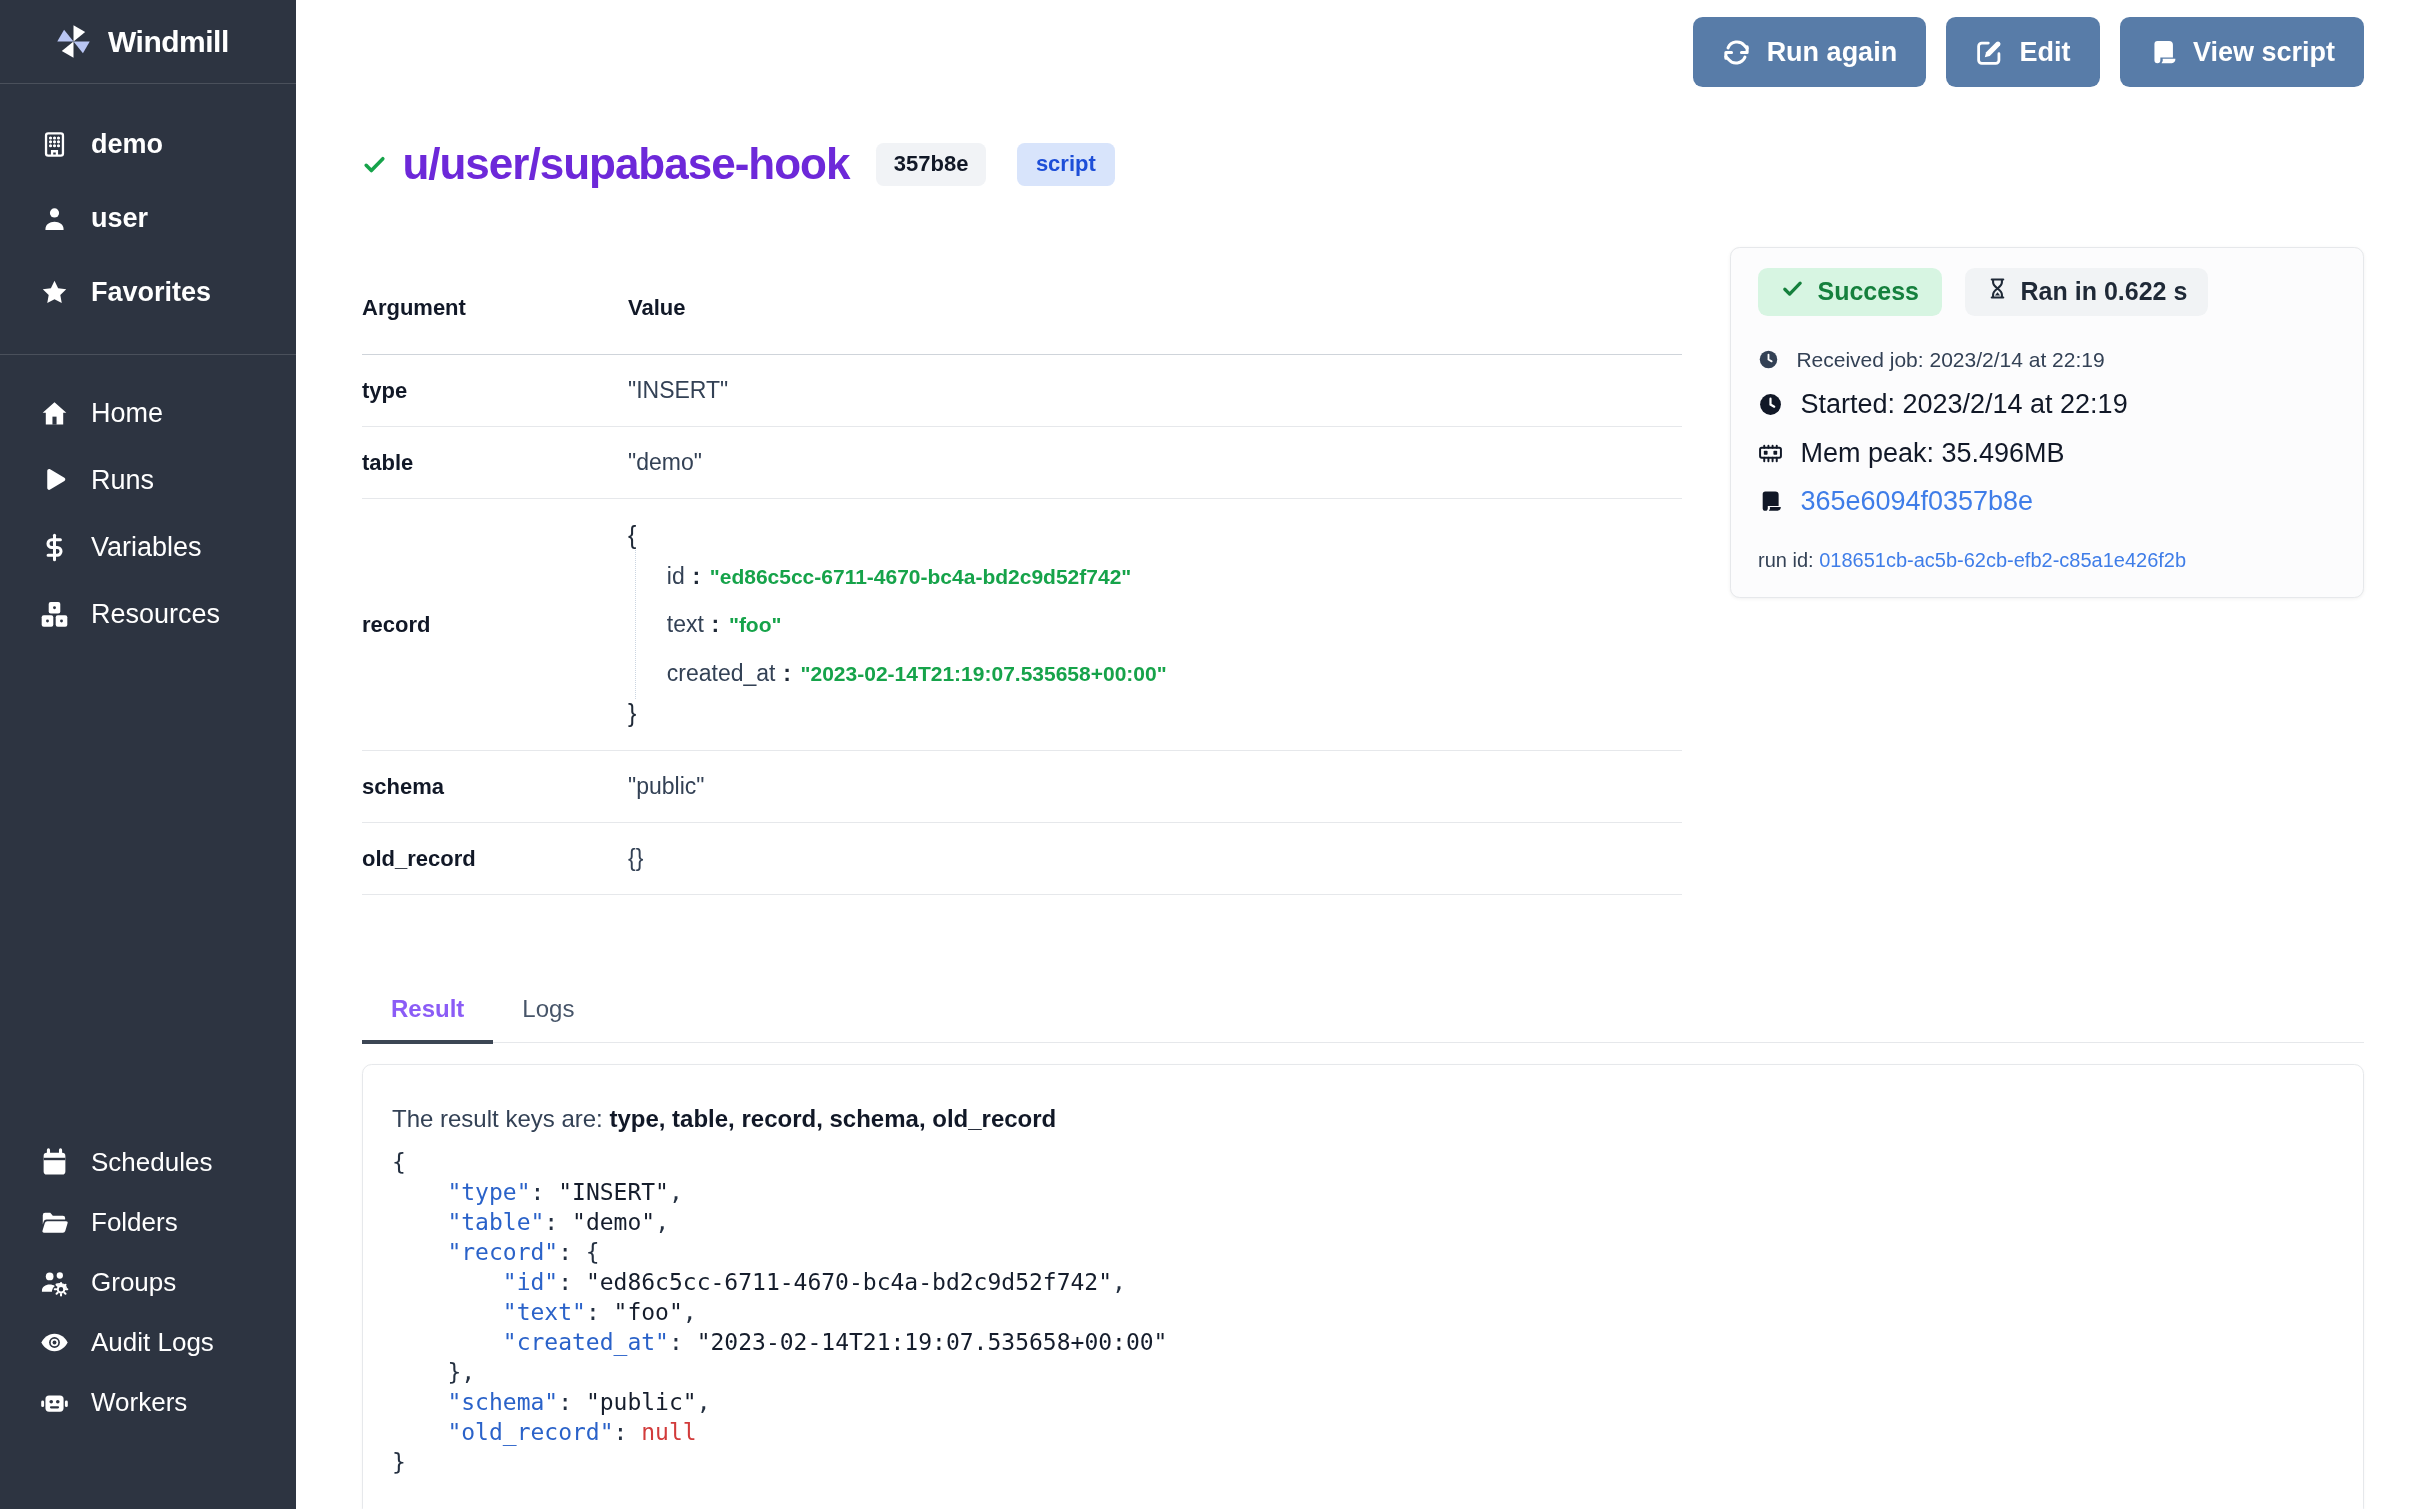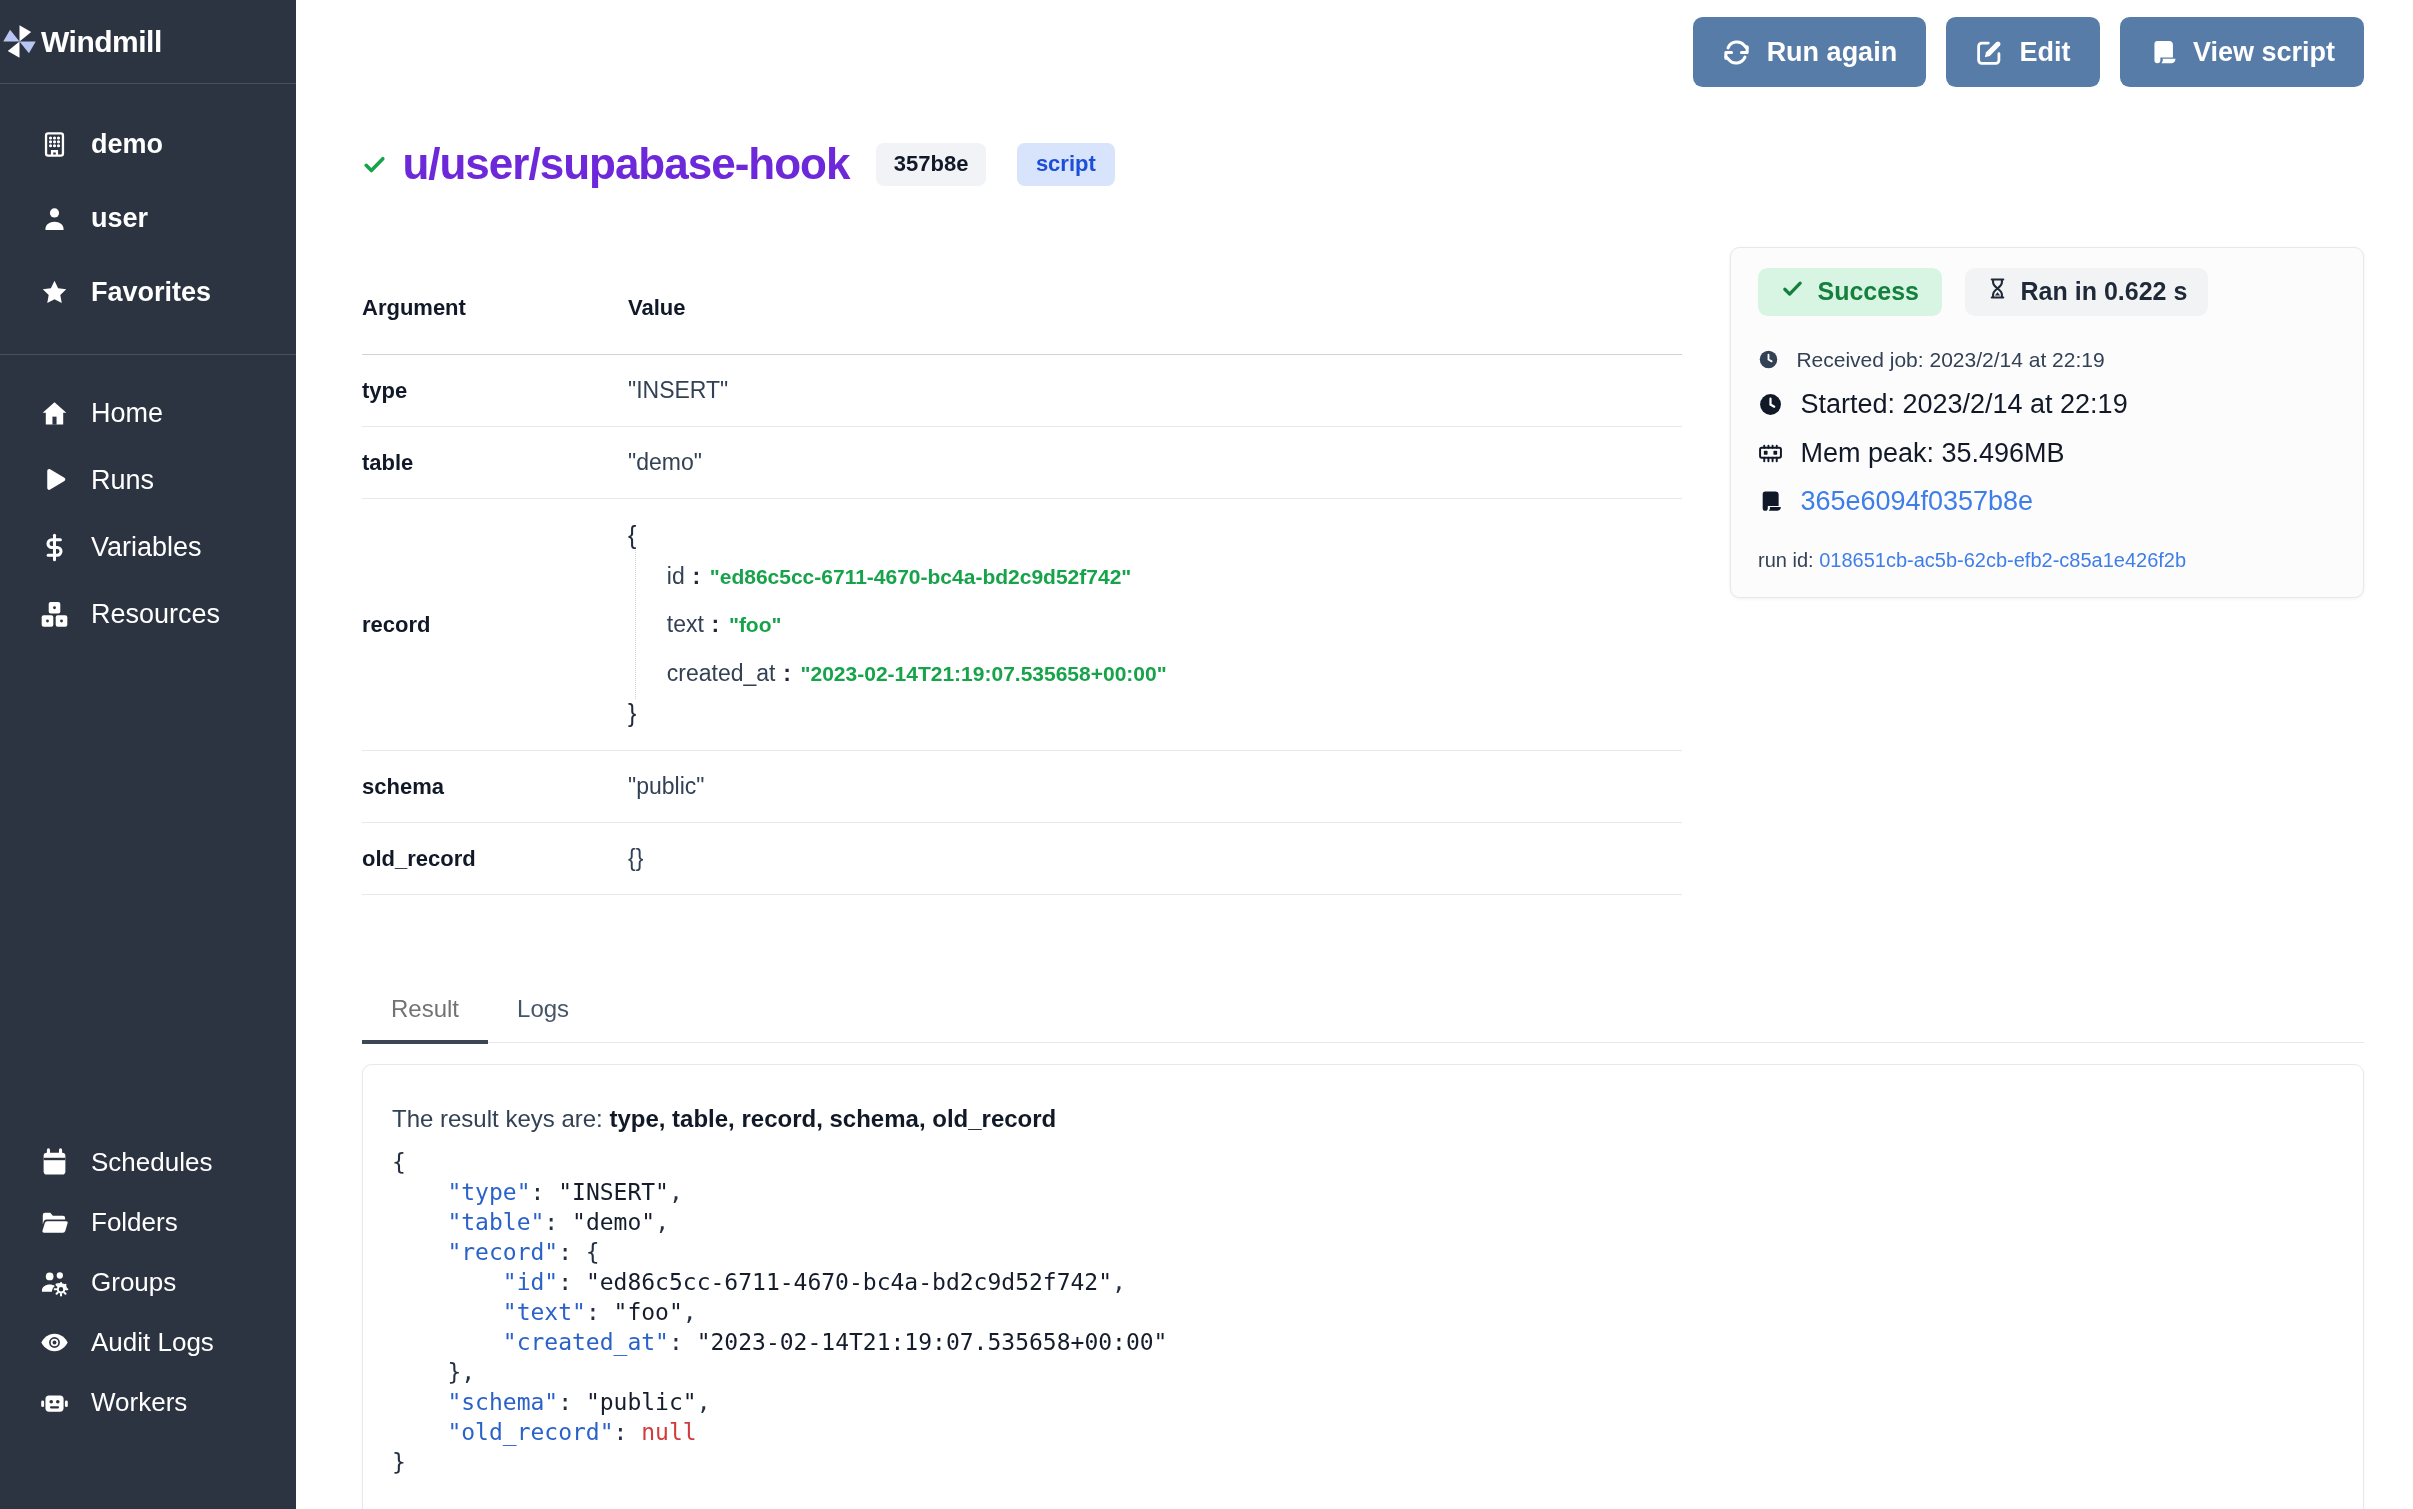--- a/index.html
+++ b/index.html
@@ -18,21 +18,21 @@
   *{box-sizing:border-box}
   html,body{margin:0;padding:0}
   body{
     width:2414px;height:1509px;overflow:hidden;background:#fff;
     font-family:"Liberation Sans",sans-serif;color:var(--text-dark);
   }
   .app{display:flex;width:100%;height:100%}
 
   
   .sidebar{width:296px;flex-shrink:0;background:var(--sidebar-bg);color:#fff;display:flex;flex-direction:column}
-  .logo-row{height:83px;display:flex;align-items:center;gap:2px;cursor:pointer}
+  .logo-row{height:83px;display:flex;align-items:center;gap:15px;padding-left:54px;cursor:pointer}
   .logo-row .icon svg{width:39px;height:39px;display:block}
   .logo-text{font-size:30px;font-weight:700;letter-spacing:-0.5px}
   .sep{border-top:1px solid rgba(255,255,255,.14)}
   .sb-group{display:flex;flex-direction:column}
   .sb-group.ws{padding:23px 0 25px}
   .sb-group.ws .sb-item{height:74px;font-weight:600}
   .sb-group.main{padding:25px 0}
   .sb-group.main .sb-item{height:67px}
   .sb-group.admin{padding:0 0 77px}
   .sb-group.admin .sb-item{height:60px;font-size:26px}
@@ -86,21 +86,21 @@
   .prow .icon{display:flex;flex-shrink:0}
   .prow .icon svg{width:25px;height:25px}
   .prow.small{font-size:21px;color:var(--text-mid)}
   .prow.small .icon svg{width:21px;height:21px}
   .hash-link,a{color:var(--link);text-decoration:none;cursor:pointer}
   .runid-row{margin-top:23px;font-size:20px;color:var(--text-mid)}
 
   
   .tabs-row{margin-top:100px;border-bottom:1.9px solid var(--border-light);display:flex}
   .tab{font-size:24px;padding:0 29px 19.3px;color:#475569;position:relative;cursor:pointer}
-  .tab.active{color:#737373;font-weight:400}
+  .tab.active{color:#8b5cf6;font-weight:700}
   .tab.active::after{content:"";position:absolute;left:0;right:0;bottom:-1.9px;height:4.8px;background:#3c4654}
 
   .result-box{margin-top:21px;border:1px solid var(--border-light);border-radius:9.7px;
               box-shadow:0 1px 2.9px rgba(0,0,0,.04);padding:40px 29px}
   .keys-line{font-size:24px;color:var(--text-mid)}
   .keys-line b{color:#111827;font-weight:700}
   .code{margin-top:13.5px;font-family:"DejaVu Sans Mono",monospace;font-size:23px;line-height:30px;white-space:pre;color:#111827}
   .code .k{color:var(--json-key)}
   .code .s{color:#151d2c}
   .code .nl{color:var(--json-null)}

